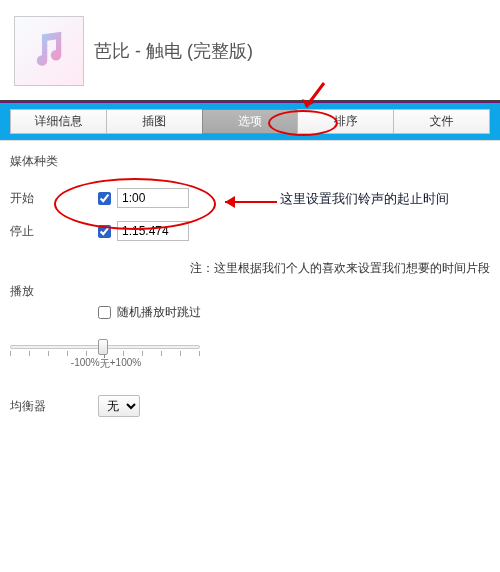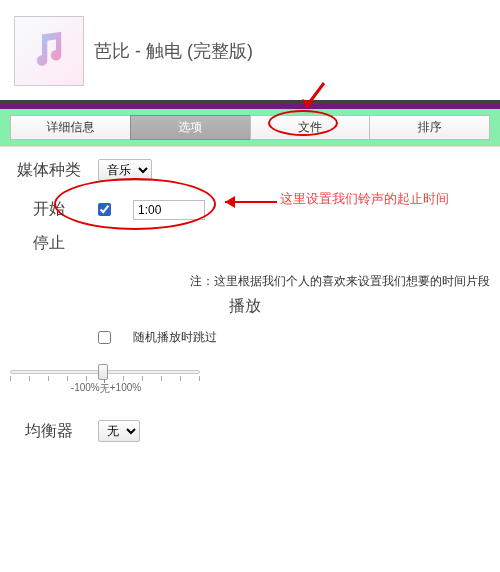--- a/index.html
+++ b/index.html
@@ -15,41 +15,41 @@
     overflow: hidden;
   }
 
   
   .header {
     display: flex;
     align-items: center;
     gap: 10px;
     padding: 16px 14px 14px 14px;
     background: #fff;
-    border-bottom: 4px solid #404040;
+    border-bottom: 1px solid #404040;
     position: relative;
   }
   .artwork {
     width: 70px; height: 70px;
     border: 1px solid #ccc;
     background: linear-gradient(135deg,#f7fbff,#ffe9f3);
     display: flex; align-items: center; justify-content: center;
     position: relative;
   }
   .artwork svg { width: 42px; height: 42px; }
   .title {
     font-size: 18px;
     color: #555;
     font-weight: 400;
   }
 
   
   .tabs-wrap {
-    background: #86efac;
-    border-top: 5px solid #701a75;
+    background: #0ea5e9;
+    border-top: 2px solid #701a75;
     border-bottom: 1px solid #ddd;
     padding: 6px 10px 6px 10px;
   }
   .tabs {
     display: flex;
     width: 100%;
   }
   .tab {
     flex: 1;
     border: 1px solid #bfbfbf;
@@ -75,24 +75,24 @@
     position: relative;
     height: 440px;
   }
   .row {
     display: flex;
     align-items: center;
     margin-bottom: 8px;
   }
   .label {
     width: 88px;
-    text-align: center;
+    text-align: left;
     padding-right: 10px;
     color: #444;
-    font-size: 16px;
+    font-size: 12px;
   }
   select.win {
     font-size: 12px;
     height: 22px;
     padding: 0 4px;
     border: 1px solid #bdbdbd;
     background: linear-gradient(#fefefe,#ececec);
     border-radius: 2px;
   }
   input[type="checkbox"] {
@@ -105,21 +105,21 @@
     width: 72px;
     height: 20px;
     border: 1px solid #bdbdbd;
     background: #fff;
     font-size: 12px;
     padding: 0 4px;
   }
   .checkbox-line {
     display: flex;
     align-items: center;
-    gap: 18px;
+    gap: 2px;
   }
   .note-line {
     margin-left: 50px;
     margin-top: 2px;
     margin-bottom: 6px;
     font-size: 12px;
     color: #333;
     white-space: nowrap;
     text-align: right;
   }
@@ -179,21 +179,21 @@
 
   .anno-ellipse-time {
     left: 54px; top: 178px;
     width: 162px; height: 52px;
     border: 2px solid #e10000;
     border-radius: 50%;
   }
   .anno-text {
     position: absolute;
     left: 280px; top: 190px;
-    color: #ef4444;
+    color: #0f172a;
     font-size: 13px;
     white-space: nowrap;
   }
   .anno-arrow-left {
     position: absolute;
     left: 215px; top: 192px;
     color: #e10000;
   }
   .anno-arrow-left svg { width: 64px; height: 20px; }
 
@@ -214,52 +214,54 @@
         <path fill="url(#g1)" d="M18 6 L38 3 L38 30 A6 6 0 1 1 32 24 L32 12 L22 13.5 L22 36 A6 6 0 1 1 16 30 L16 6 Z"></path>
       </svg>
     </span>
   </div>
   <div class="title">芭比 - 触电 (完整版)</div>
 </div>
 
 <div class="tabs-wrap">
   <div class="tabs">
     <div class="tab">详细信息</div>
+    <div class="tab">插图</div>
     <div class="tab active">选项</div>
+    <div class="tab">排序</div>
     <div class="tab">文件</div>
-    <div class="tab">排序</div>
   </div>
 </div>
 
 <div class="content">
 
   <div class="row">
     <div class="label">媒体种类</div>
-    <select class="win">
-      <option>音乐</option>
-    </select>
   </div>
 
   <div style="height:10px"></div>
 
   <div class="row" style="margin-bottom:13px;">
     <div class="label">开始</div>
     <div class="checkbox-line">
       <input type="checkbox" checked="" style="">
       <input class="timebox" value="1:00" style="">
     </div>
   </div>
 
   <div class="row" style="margin-bottom:19px;">
     <div class="label">停止</div>
+    <div class="checkbox-line">
+      <input type="checkbox" checked="" style="">
+      <input class="timebox" value="1:15.474" style="">
+    </div>
   </div>
 
   <div class="note-line" style="margin-left:116px;">注：这里根据我们个人的喜欢来设置我们想要的时间片段</div>
 
-  <div class="row" style="margin-bottom:12px;flex-direction:column;">
+  <div class="row" style="margin-bottom:4px;">
     <div class="label">播放</div>
   </div>
   <div class="row">
     <div class="label"></div>
     <div class="checkbox-line">
       <input type="checkbox" style="">
       <span>随机播放时跳过</span>
     </div>
   </div>
 

